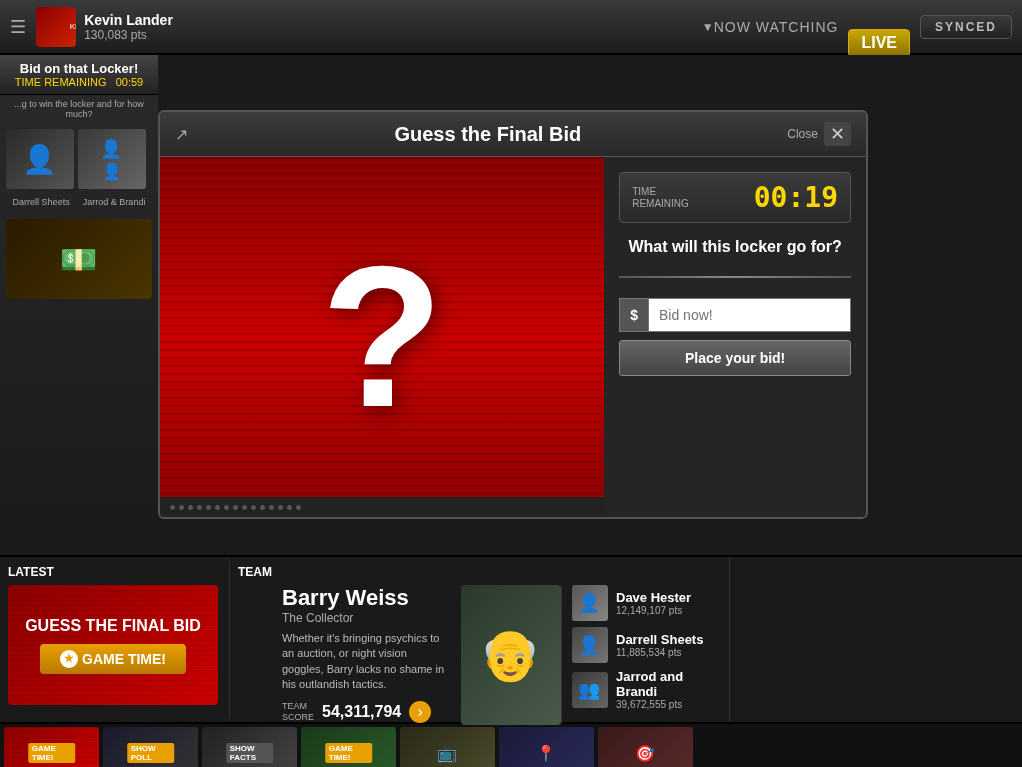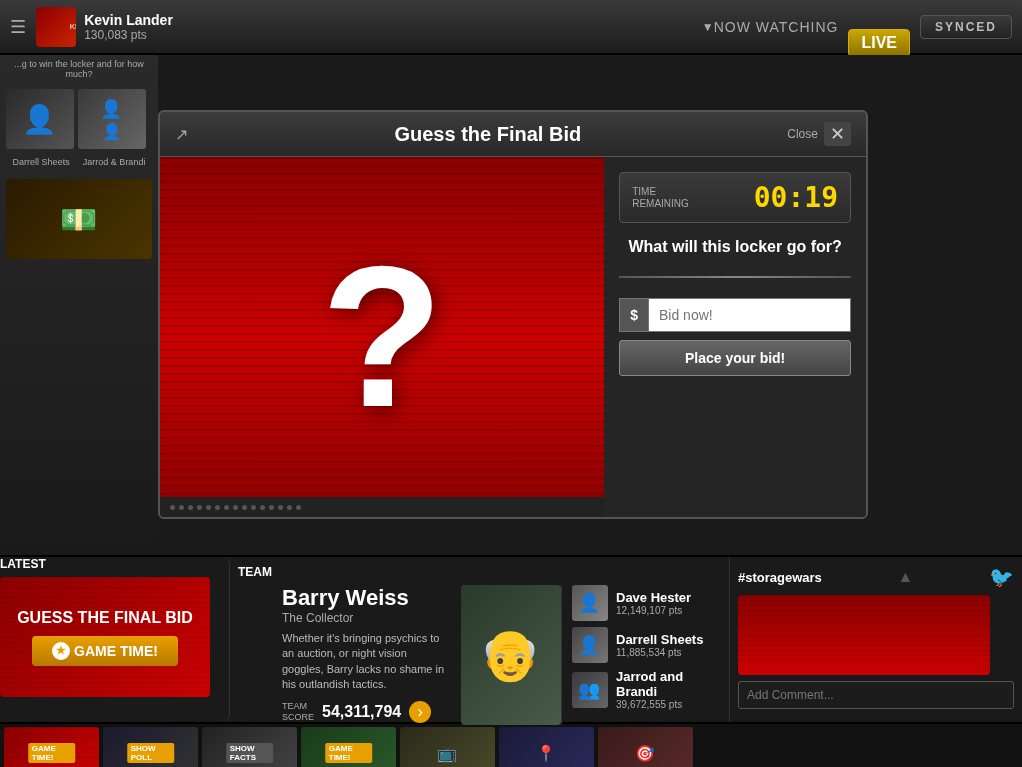--- a/index.html
+++ b/index.html
@@ -312,20 +312,21 @@
 
     
     .bottom-section {
       height: 167px;
       display: flex;
       background: #1a1a1a;
       border-top: 2px solid #000;
     }
     .bottom-latest {
       width: 230px;
+      padding: 8px;
       border-right: 1px solid #333;
       border-radius: 7px;
     }
     .section-label {
       font-size: 12px;
       font-weight: bold;
       color: #fff;
       margin-bottom: 6px;
       text-transform: uppercase;
     }
@@ -623,20 +624,24 @@
   <div class="nav-center">
     <div class="now-watching">NOW WATCHING</div>
     <div class="live-badge">LIVE</div>
     <div class="synced-badge">SYNCED</div>
   </div>
 </div>
 
 <div class="main-area" style="position:relative;">
 
   <div class="left-sidebar">
+    <div class="sidebar-bid-box">
+      <div class="sidebar-bid-title">Bid on that Locker!</div>
+      <div class="sidebar-time">TIME REMAINING &nbsp; 00:59</div>
+    </div>
     <div class="sidebar-info" style="font-size:9px;color:#aaa;padding:4px 6px;">...g to win the locker and for how much?</div>
     <div class="sidebar-images">
       <div class="sidebar-img sidebar-img-1" style="background:linear-gradient(135deg,#2a2a2a,#555);">
         <span style="font-size:28px;">👤</span>
       </div>
       <div class="sidebar-img sidebar-img-2" style="background:linear-gradient(135deg,#3a3a3a,#666);flex-direction:column;gap:2px;">
         <span style="font-size:18px;">👤</span>
         <span style="font-size:16px;">👤</span>
       </div>
     </div>
@@ -752,33 +757,20 @@
           </div>
           <div>
             <div class="member-name">Jarrod and<br>Brandi</div>
             <div class="member-pts">39,672,555 pts</div>
           </div>
         </div>
       </div>
     </div>
   </div>
 
-  <div class="bottom-twitter">
-    <div class="twitter-header">
-      <span class="twitter-hashtag">#storagewars</span>
-      <div class="twitter-arrows">
-        <span class="twitter-arrow">▲</span>
-      </div>
-      <span class="twitter-logo">🐦</span>
-    </div>
-    <div class="twitter-feed">
-      <div class="twitter-feed-stripes"></div>
-    </div>
-    <input class="twitter-comment-input" type="text" placeholder="Add Comment..." style="">
-  </div>
 
 </div>
 
 <div class="filmstrip">
   <div class="film-thumb film-thumb-1">
     <div class="latest-thumb-stripes"></div>
     <div class="film-badge">GAME TIME!</div>
 
   </div>
   <div class="film-thumb film-thumb-2">

